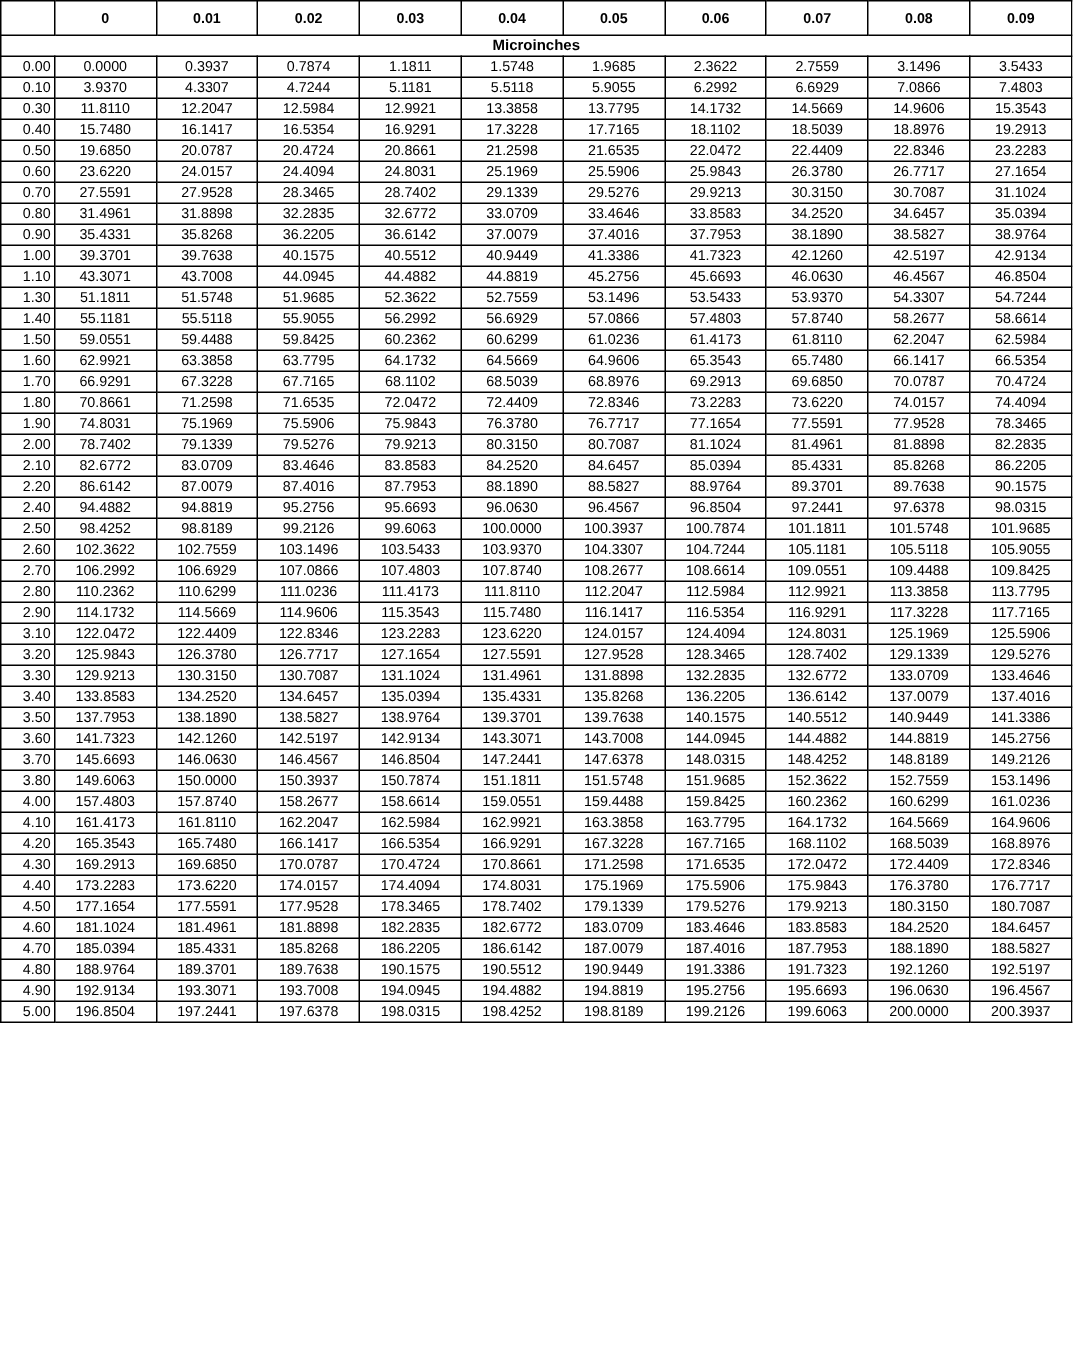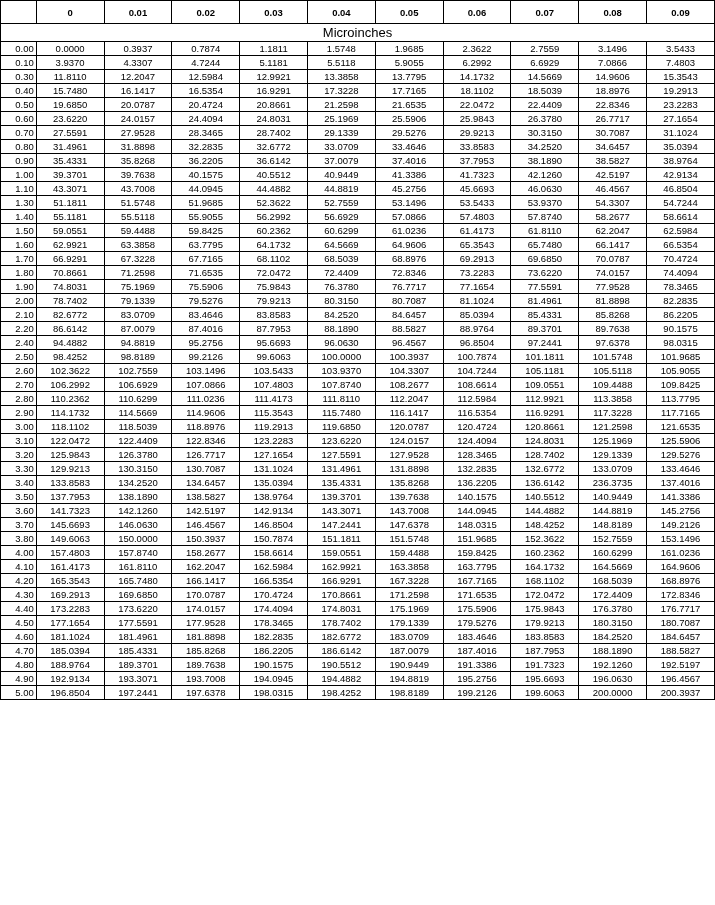--- a/index.html
+++ b/index.html
@@ -30,21 +30,22 @@
     th {
       background: #fff;
       font-weight: bold;
     }
     .header-microns {
       font-size: 9px;
       text-align: left;
       padding-left: 2px;
     }
     .microinches-header {
-      font-size: 13px;
+      font-size: 10px;
+      font-weight: bold;
     }
     td.row-label {
       font-weight: normal;
       text-align: right;
     }
     tr:nth-child(odd) td { background: #fff; }
     tr:nth-child(even) td { background: #fff; }
   </style>
 </head>
 <body>
@@ -421,33 +422,20 @@
           <td>114.9606</td>
           <td>115.3543</td>
           <td>115.7480</td>
           <td>116.1417</td>
           <td>116.5354</td>
           <td>116.9291</td>
           <td>117.3228</td>
           <td>117.7165</td>
         </tr>
         <tr>
-          <td class="row-label">3.00</td>
-          <td>118.1102</td>
-          <td>118.5039</td>
-          <td>118.8976</td>
-          <td>119.2913</td>
-          <td>119.6850</td>
-          <td>120.0787</td>
-          <td>120.4724</td>
-          <td>120.8661</td>
-          <td>121.2598</td>
-          <td>121.6535</td>
-        </tr>
-        <tr>
           <td class="row-label">3.10</td>
           <td>122.0472</td>
           <td>122.4409</td>
           <td>122.8346</td>
           <td>123.2283</td>
           <td>123.6220</td>
           <td>124.0157</td>
           <td>124.4094</td>
           <td>124.8031</td>
           <td>125.1969</td>
@@ -482,21 +470,21 @@
         <tr>
           <td class="row-label">3.40</td>
           <td>133.8583</td>
           <td>134.2520</td>
           <td>134.6457</td>
           <td>135.0394</td>
           <td>135.4331</td>
           <td>135.8268</td>
           <td>136.2205</td>
           <td>136.6142</td>
-          <td>236.3735</td>
+          <td>137.0079</td>
           <td>137.4016</td>
         </tr>
         <tr>
           <td class="row-label">3.50</td>
           <td>137.7953</td>
           <td>138.1890</td>
           <td>138.5827</td>
           <td>138.9764</td>
           <td>139.3701</td>
           <td>139.7638</td>

